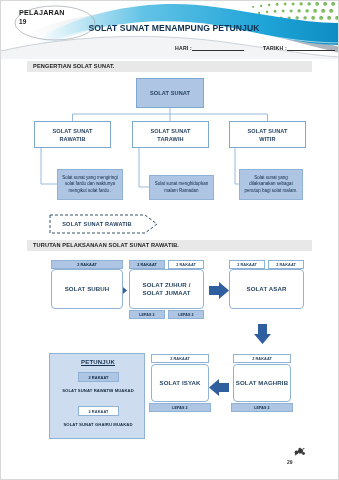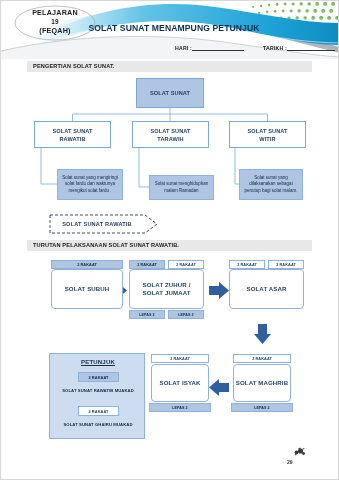--- a/index.html
+++ b/index.html
@@ -32,21 +32,20 @@
     left: 0; top: 0;
     width: 339px; height: 58px;
     overflow: hidden;
   }
   #header svg { display: block; }
 
   .hdr-lesson {
     position: absolute;
     left: 18px; top: 7px;
     width: 72px;
-    text-align: center;
     font-size: 7.2px;
     font-weight: bold;
     color: #1a1a1a;
     letter-spacing: 0.2px;
     line-height: 9.2px;
   }
   .hdr-lesson .num { display: block; font-size: 6.4px; }
   .hdr-lesson .subj { display: block; }
 
   #header-title {
@@ -381,21 +380,20 @@
 
       <path d="M0,50 C70,34 150,32 215,40 C262,46 305,54 339,56 L339,58 L0,58 Z" fill="#f2f4f6"></path>
       <path d="M0,50 C70,34 150,32 215,40 C262,46 305,54 339,56" stroke="#b9c1c8" stroke-width="0.7" fill="none"></path>
 
       <ellipse cx="54" cy="22" rx="40" ry="17" fill="none" stroke="#9aa3ab" stroke-width="0.8" opacity="0.85"></ellipse>
     </svg>
 
     <div class="hdr-lesson">
       <span>PELAJARAN</span>
       <span class="num">19</span>
-      <span class="subj">(FEQAH)</span>
     </div>
 
     <div id="header-title">SOLAT SUNAT MENAMPUNG PETUNJUK</div>
   </div>
 
   <div id="datebar">
     <span class="fld fld-hari">
       <span class="lbl">HARI :</span><span class="rule"></span>
     </span>
     <span class="fld fld-tarikh">

